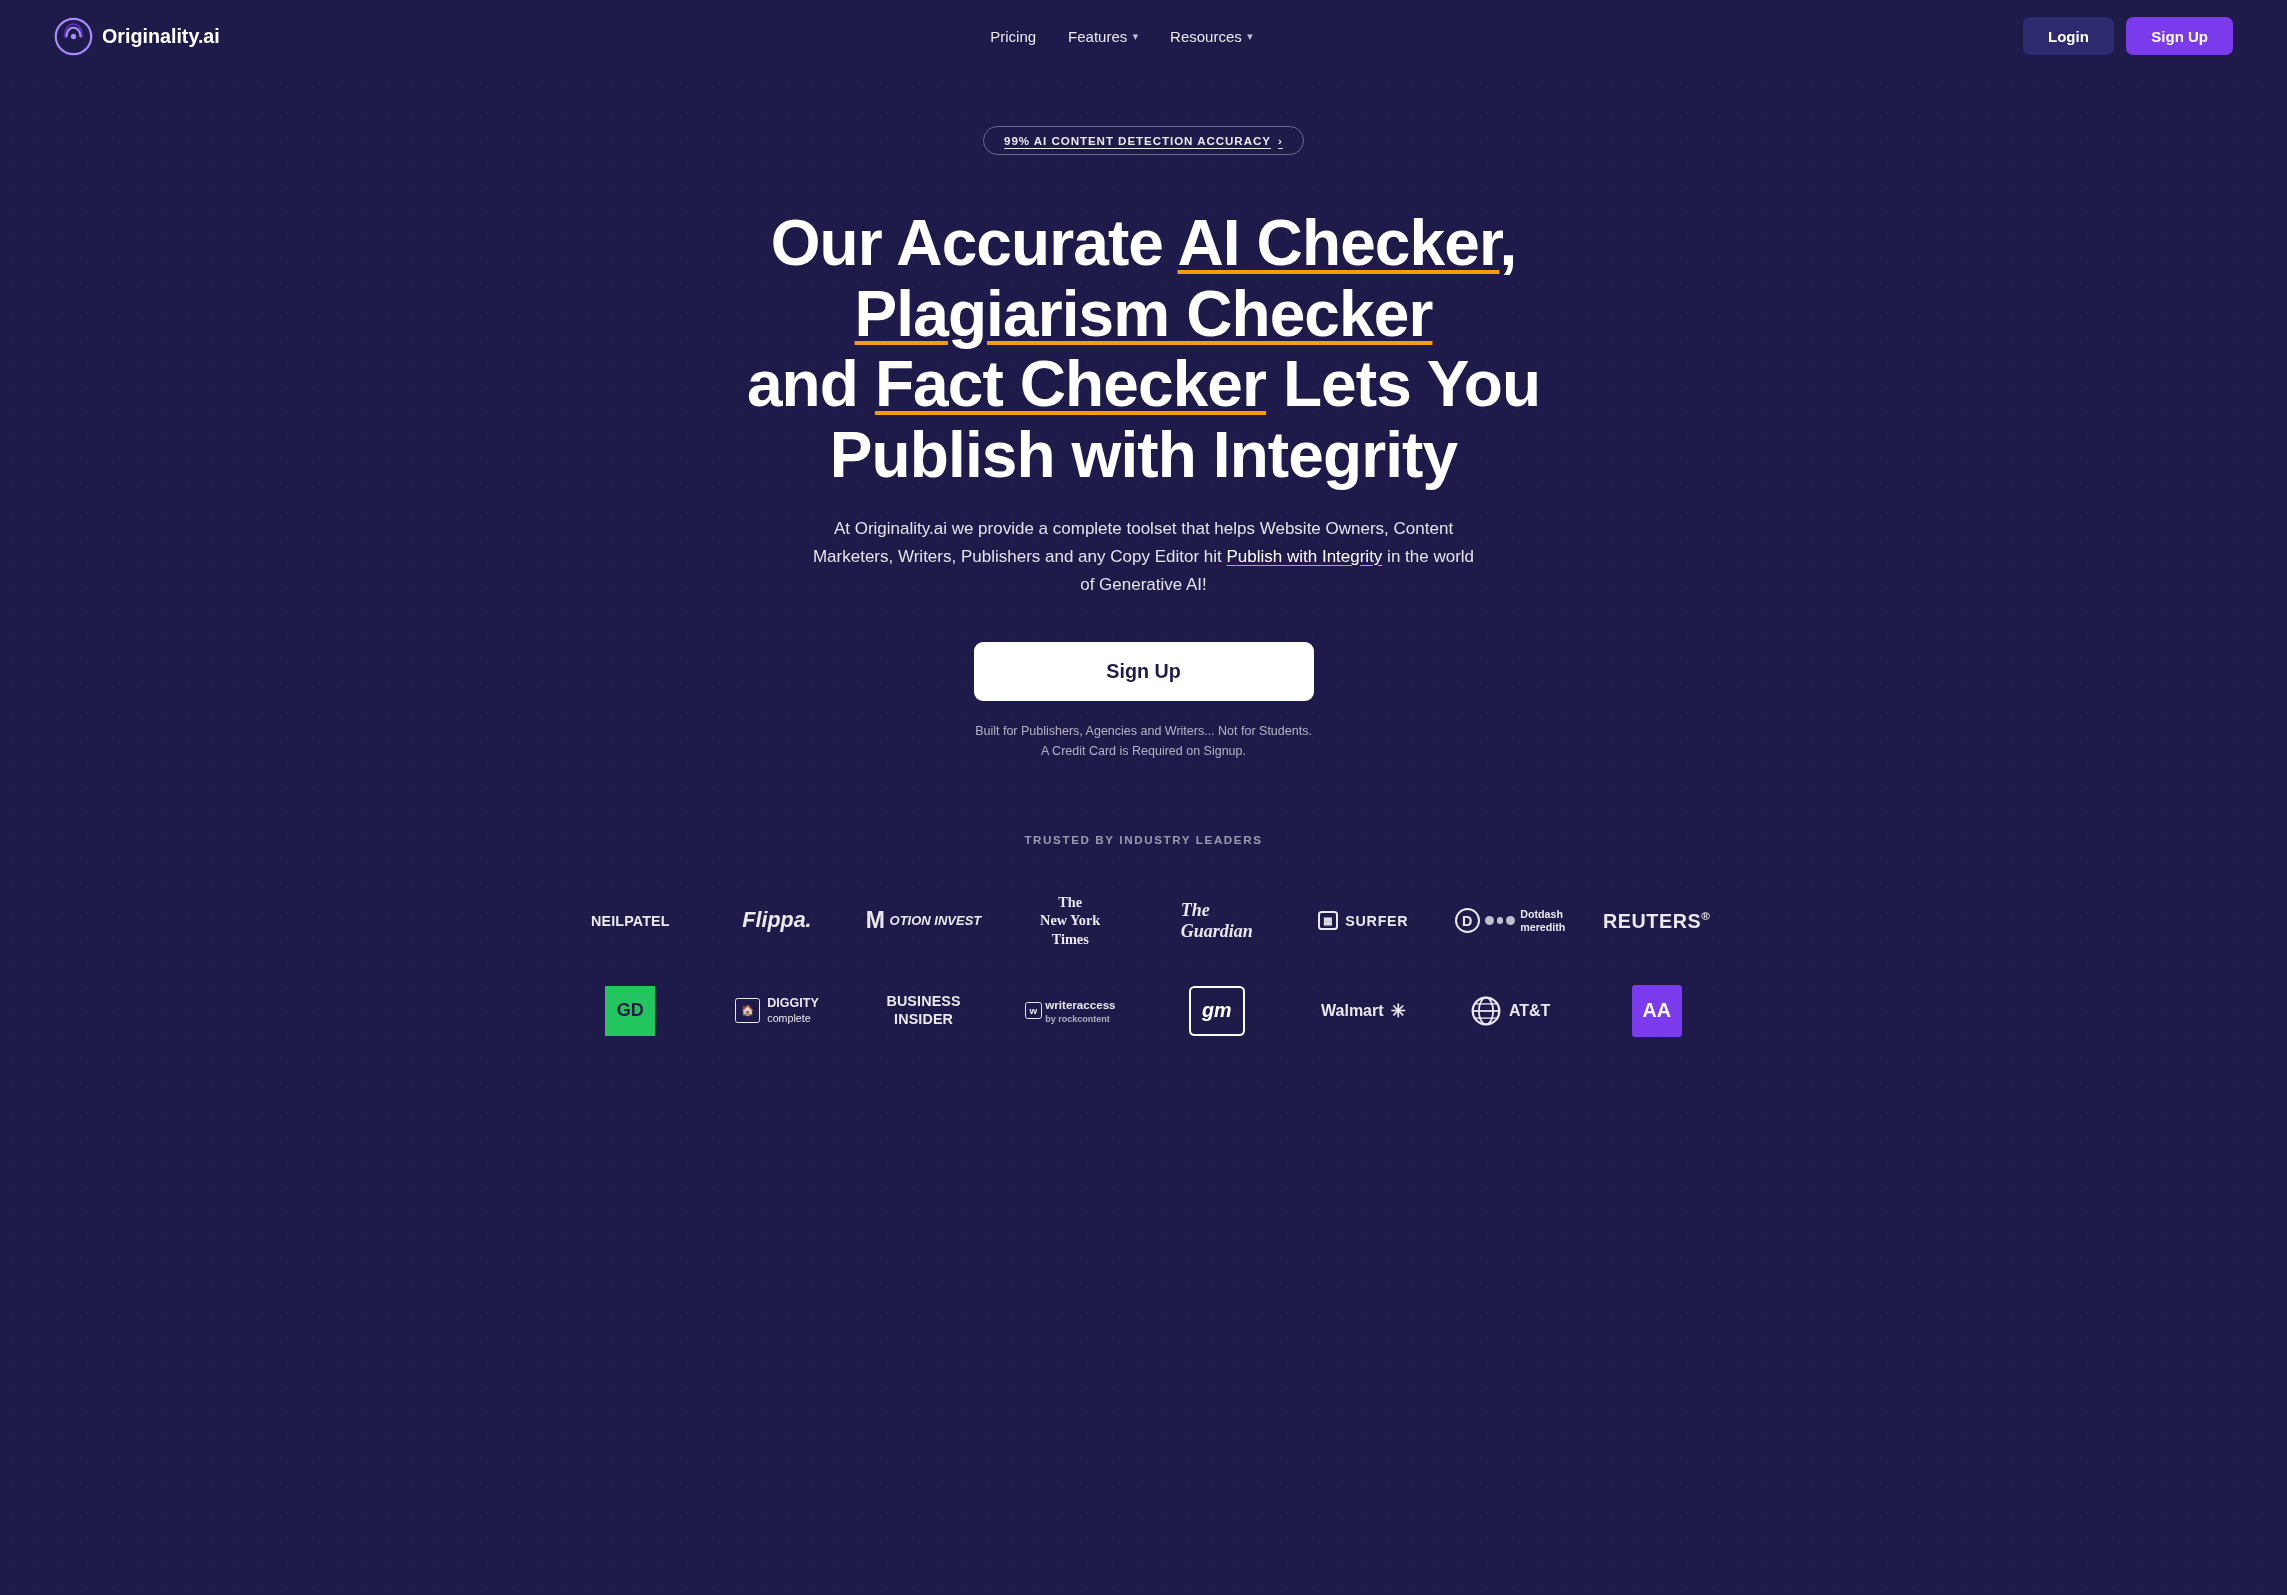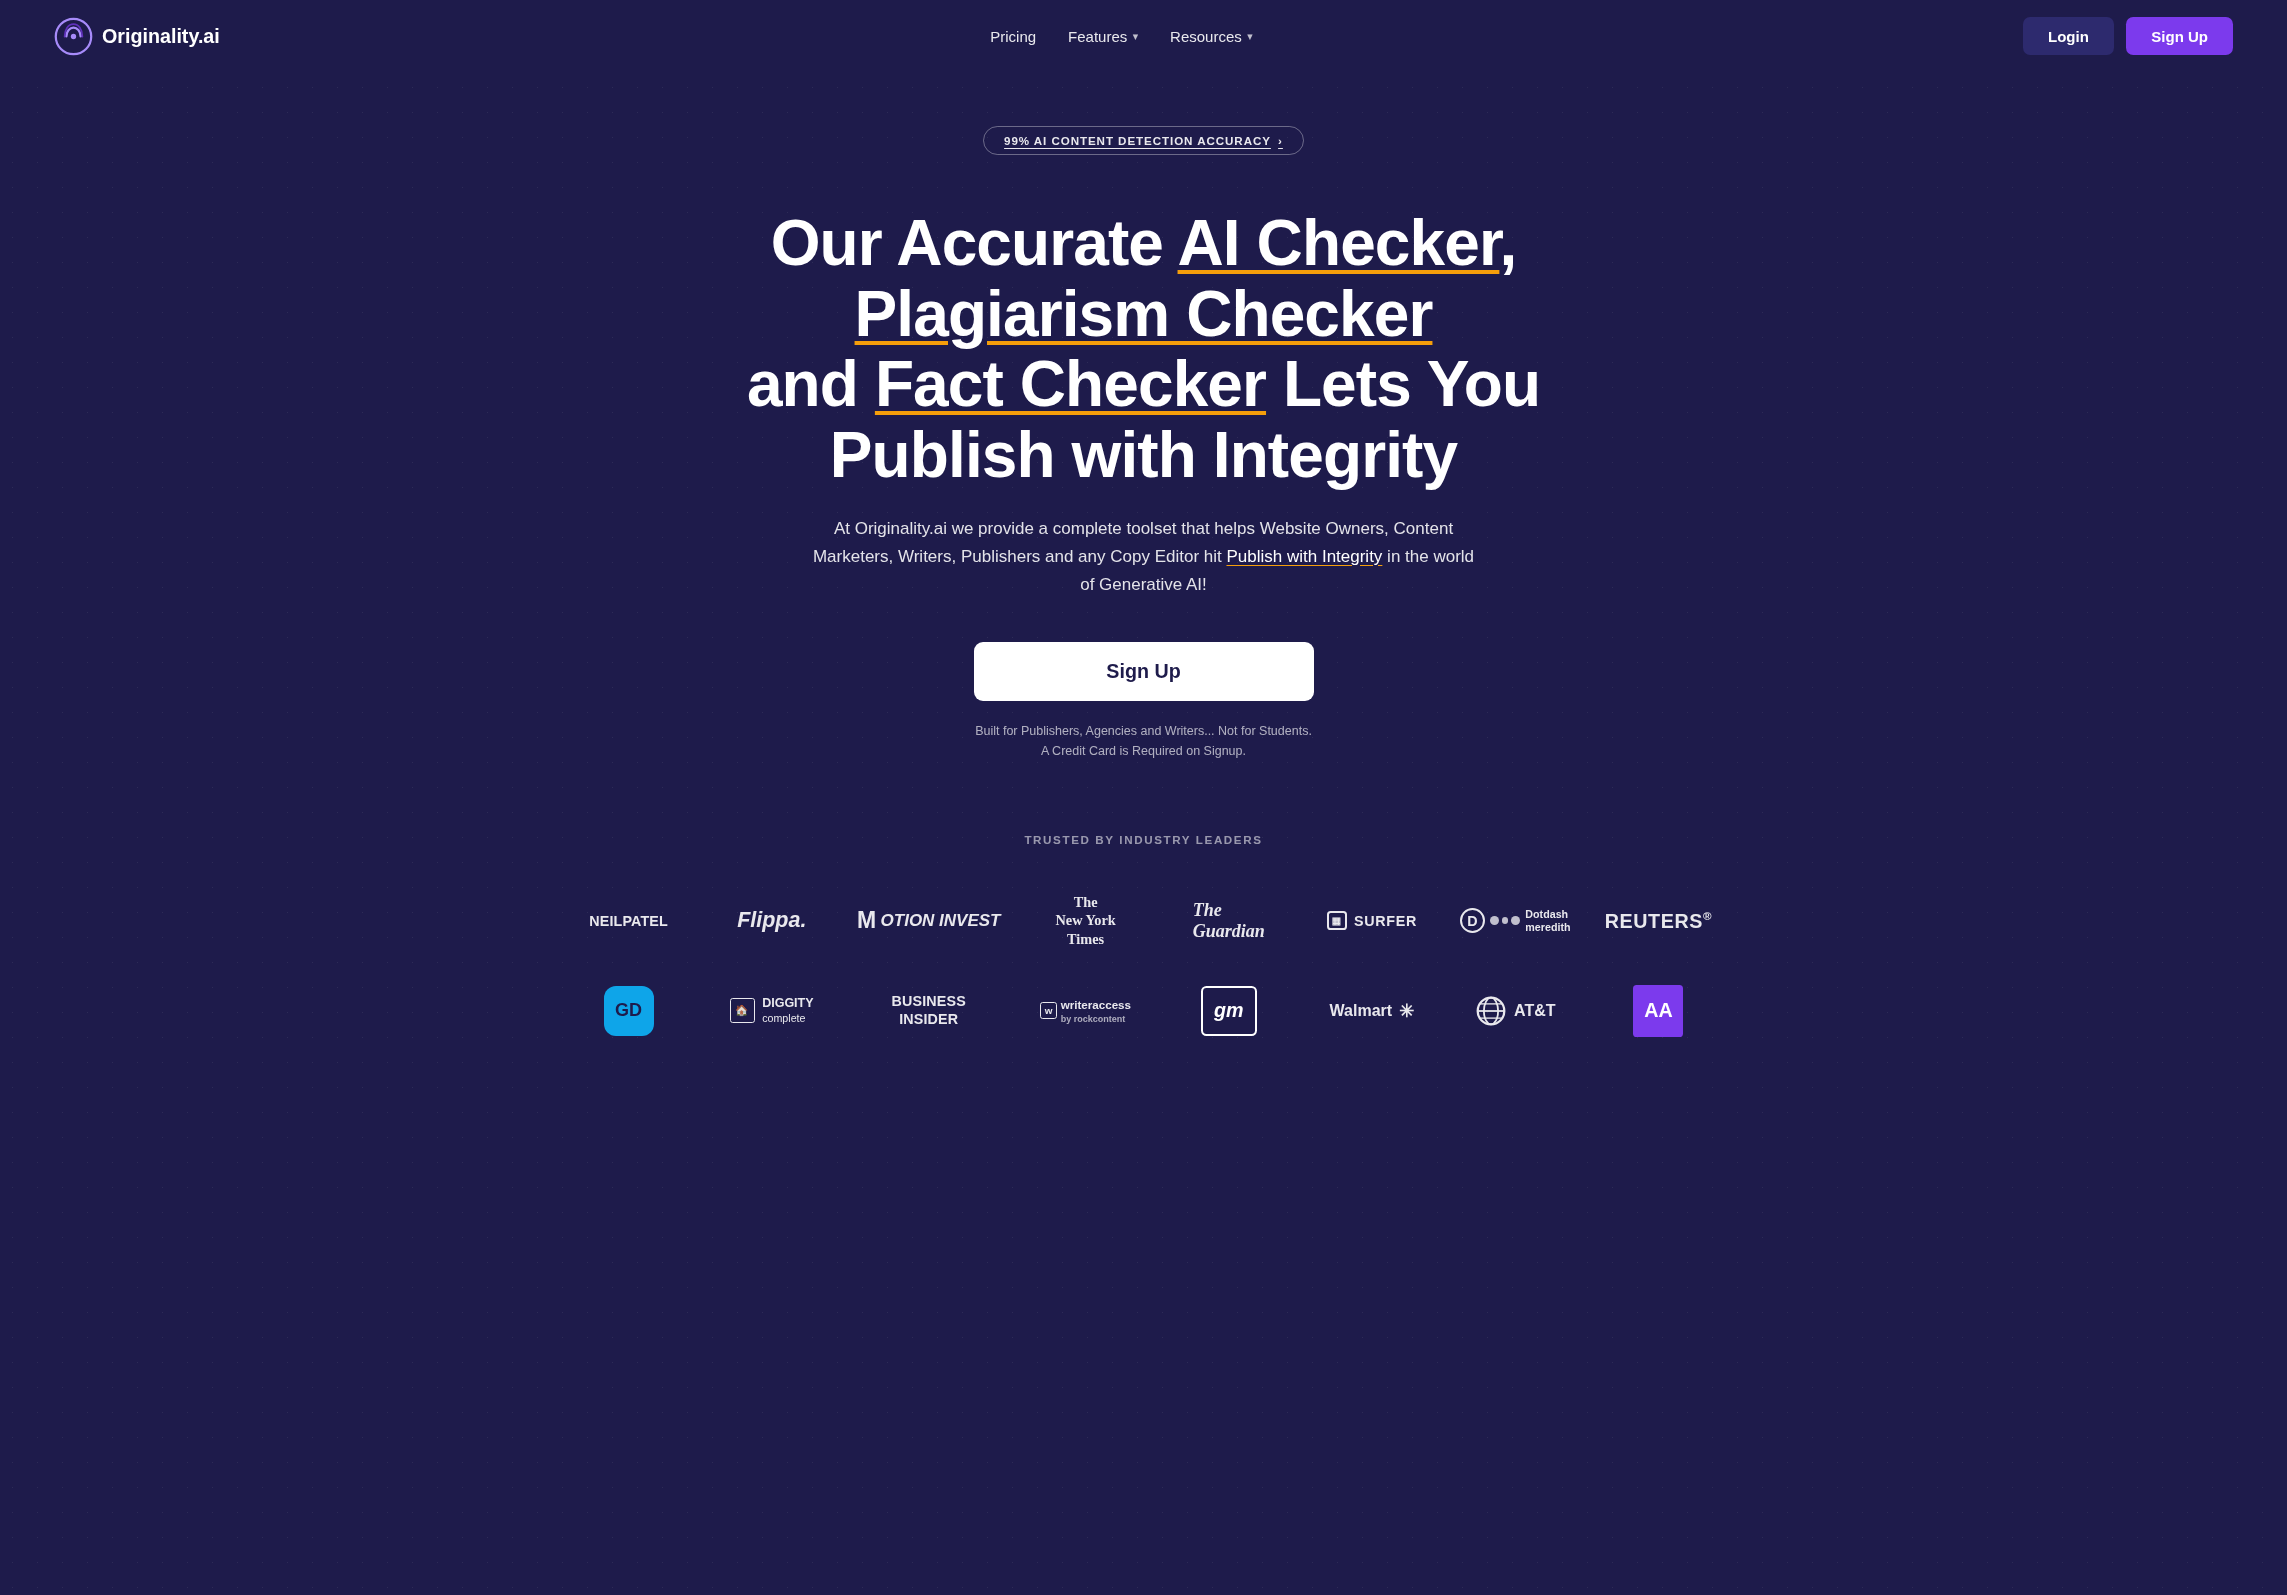--- a/index.html
+++ b/index.html
@@ -226,30 +226,30 @@
     .logo-neilpatel { font-size: 14.3px; font-weight: 900; letter-spacing: 0.01em; }
     .logo-flippa { font-size: 21.5px; font-style: italic; }
     .logo-motioninvest { font-size: 12.5px; display: flex; align-items: center; gap: 4.5px; }
     .logo-motioninvest .m-icon { font-size: 23px; font-weight: 900; }
     .logo-nyt { font-family: 'Georgia', serif; font-size: 13.4px; text-align: center; line-height: 1.3; }
     .logo-guardian { font-family: 'Georgia', serif; font-size: 18px; font-style: italic; font-weight: 700; }
     .logo-surfer { font-size: 14.3px; font-weight: 700; letter-spacing: 0.05em; display: flex; align-items: center; gap: 7.2px; }
     .logo-dotdash { font-size: 11.6px; font-weight: 700; display: flex; align-items: center; gap: 5.4px; }
 
     .logo-gd {
-      background: #0ea5e9;
+      background: #22c55e;
       color: #1e1b4b;
       width: 50px;
       height: 50px;
       display: flex;
       align-items: center;
       justify-content: center;
       font-size: 18px;
       font-weight: 900;
-      border-radius: 12px;
+      border-radius: 0;
     }
 
     .logo-diggity { font-size: 12.5px; font-weight: 700; display: flex; align-items: center; gap: 7.2px; }
     .logo-businessinsider { font-size: 14.3px; font-weight: 900; letter-spacing: 0.01em; text-align: center; line-height: 1.2; }
     .logo-writeraccess { font-size: 11.6px; font-weight: 600; display: flex; align-items: center; gap: 3.6px; }
 
     .logo-gm-box {
       border: 2.2px solid white;
       border-radius: 5.4px;
       width: 56px;
@@ -381,21 +381,21 @@
       <span class="logo-text logo-neilpatel">NEILPATEL</span>
     </div>
 
     <div class="logo-item">
       <span class="logo-text logo-flippa">Flippa.</span>
     </div>
 
     <div class="logo-item">
       <span class="logo-text logo-motioninvest">
         <span class="m-icon">M</span>
-        <span style="font-size:17px; font-style:italic; font-weight:600;">OTION INVEST</span>
+        <span style="font-size:13px; font-style:italic; font-weight:600;">OTION INVEST</span>
       </span>
     </div>
 
     <div class="logo-item">
       <span class="logo-text logo-nyt" style="font-family: Georgia, serif; font-size: 14.3px;">The<br>New York<br>Times</span>
     </div>
 
     <div class="logo-item">
       <span class="logo-text logo-guardian">The<br>Guardian</span>
     </div>

